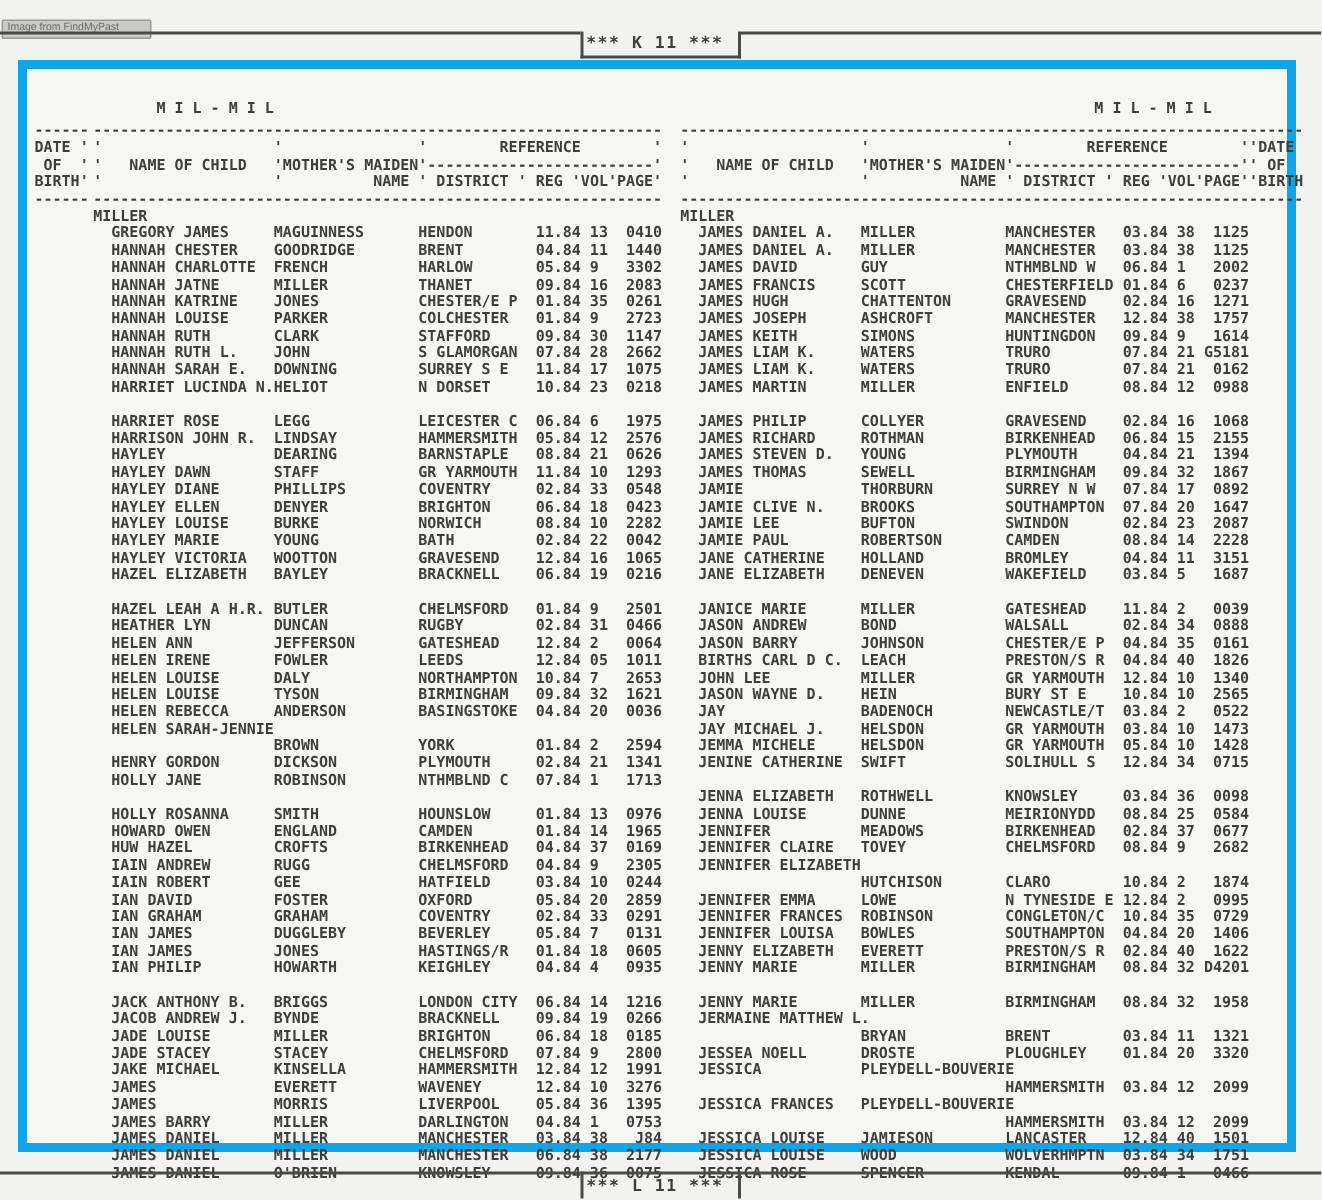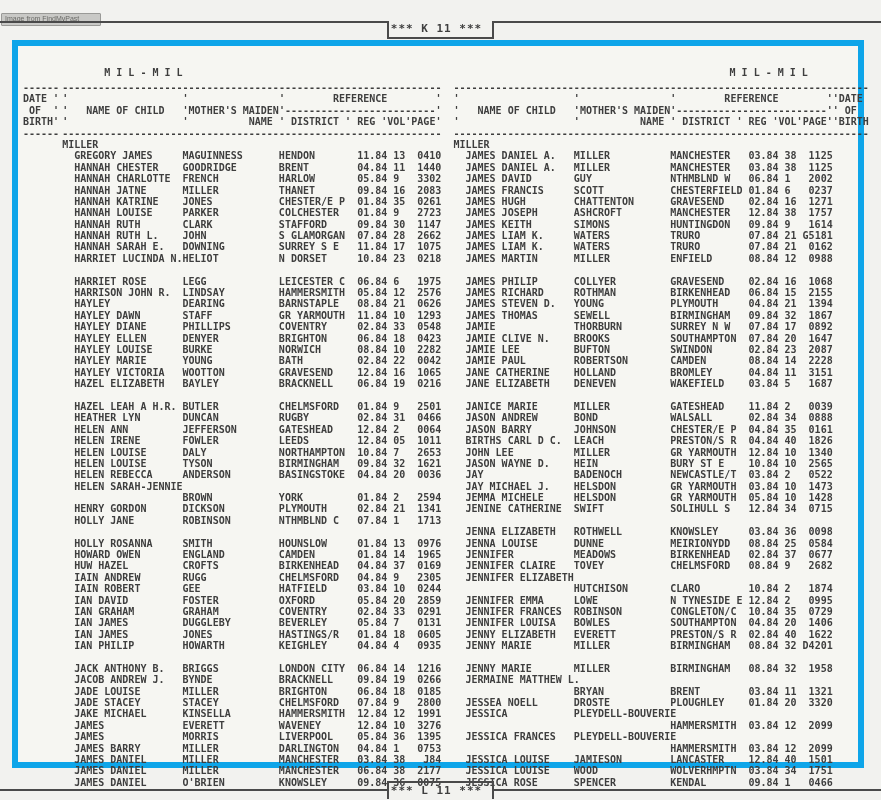--- a/index.html
+++ b/index.html
@@ -6,21 +6,21 @@
   body{
     width:881px;height:800px;position:relative;
     background:#f2f2ef;
     font-family:"DejaVu Sans Mono","Liberation Mono",monospace;
     color:#3e3e3e;overflow:hidden;
   }
   
   .strip{position:absolute;left:0;right:0;display:flex;align-items:flex-start;}
   .strip .seg{flex:1;border-top:2px solid #4a4a4a;}
   .strip.top{top:21px;}
-  .strip.bottom{top:781px;align-items:center;}
+  .strip.bottom{top:781px;align-items:flex-start;}
   .strip.bottom .seg{border-top:none;border-bottom:2px solid #4a4a4a;}
   .tray{
     font-size:11px;font-weight:bold;letter-spacing:1px;padding:1px 10px 2px 2px;
     border:2px solid #4a4a4a;white-space:pre;
   }
   .strip.top .tray{border-top:none;}
   .strip.bottom .tray{border-bottom:none;}
   
   .watermark{
     position:absolute;top:13px;left:1px;width:92px;height:11px;

